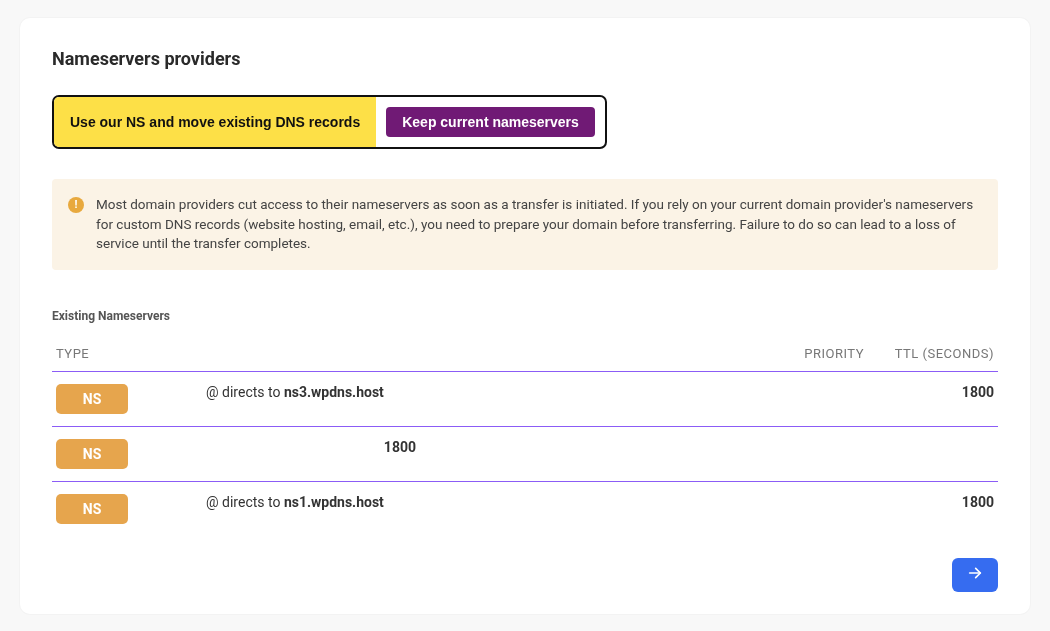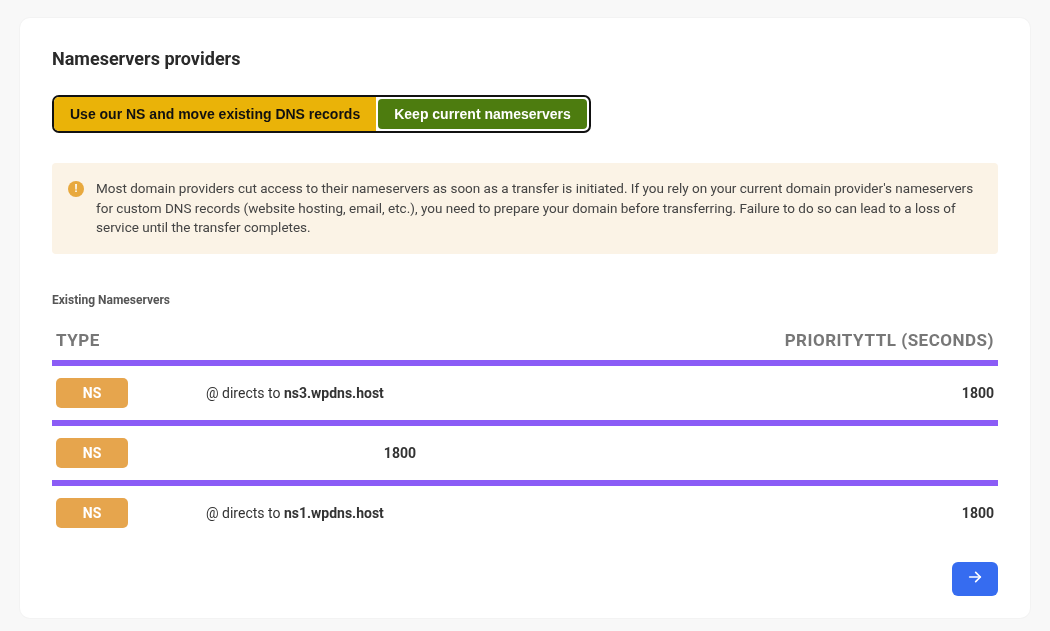--- a/index.html
+++ b/index.html
@@ -27,32 +27,32 @@
   }
   .segmented {
     display: inline-flex;
     border: 2px solid #111;
     border-radius: 7px;
     overflow: hidden;
     margin-bottom: 30px;
   }
   .segmented button {
     border: none;
-    background: #eab308;
+    background: #fde047;
     color: #111;
     font-size: 14px;
     font-weight: 600;
     padding: 9px 16px;
     cursor: pointer;
   }
   .segmented button.active {
-    background: #4d7c0f;
+    background: #701a75;
     color: #fff;
     border-radius: 4px;
-    margin: 2px;
+    margin: 10px;
     padding: 7px 16px;
   }
   .notice {
     display: flex;
     gap: 12px;
     background: #fbf3e6;
     border-radius: 4px;
     padding: 16px 18px 16px 16px;
     margin-bottom: 39px;
   }
@@ -86,34 +86,33 @@
     color: #555;
     margin-bottom: 23px;
   }
   .section-sub {
     font-size: 14px;
     color: #555;
     margin-bottom: 26px;
   }
   .table-head {
     display: flex;
-    font-size: 17px;
-    font-weight: 700;
+    font-size: 13px;
+    font-weight: 400;
     letter-spacing: 0.5px;
     color: #777;
     padding: 0 4px 10px 4px;
   }
   .col-type { width: 120px; }
   .col-target { flex: 1; }
   .col-priority { width: 110px; text-align: right; }
   .col-ttl { width: 130px; text-align: right; }
   .row {
     display: flex;
-    align-items: center;
-    border-top: 6px solid #8b5cf6;
+    border-top: 1px solid #8b5cf6;
     padding: 12px 4px;
   }
   .row:last-child { border-bottom: 1px solid #eee; }
   .badge {
     display: inline-block;
     min-width: 72px;
     text-align: center;
     background: #e6a54d;
     color: #fff;
     font-size: 14px;

